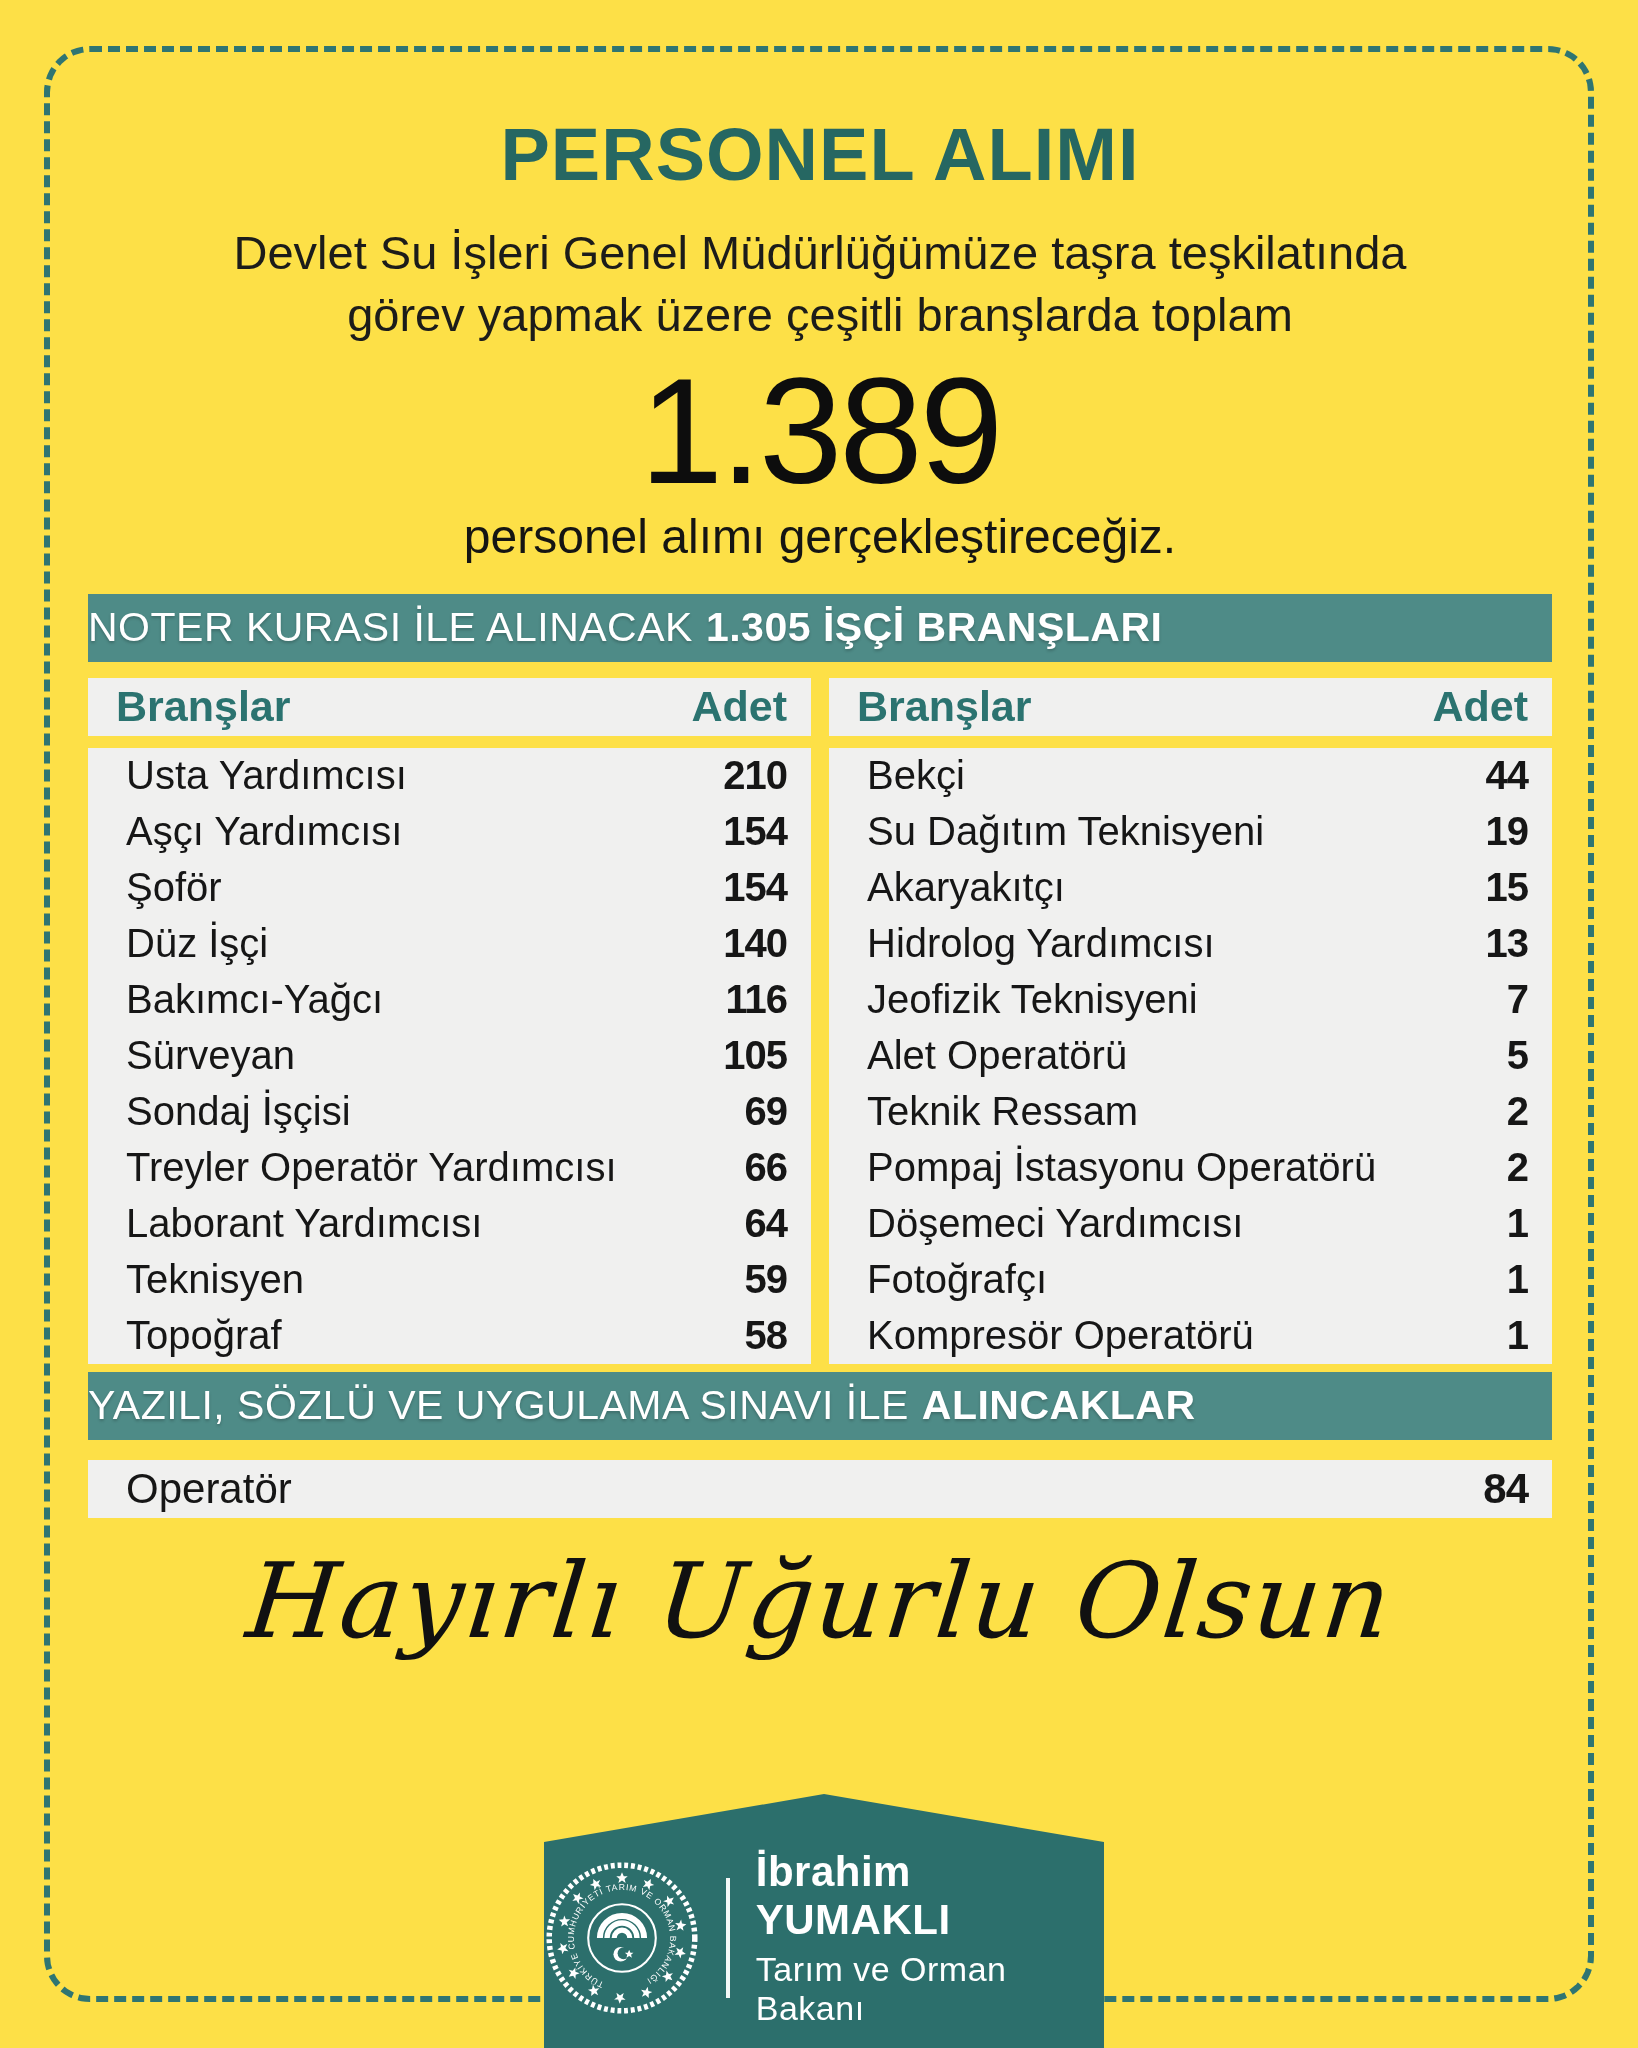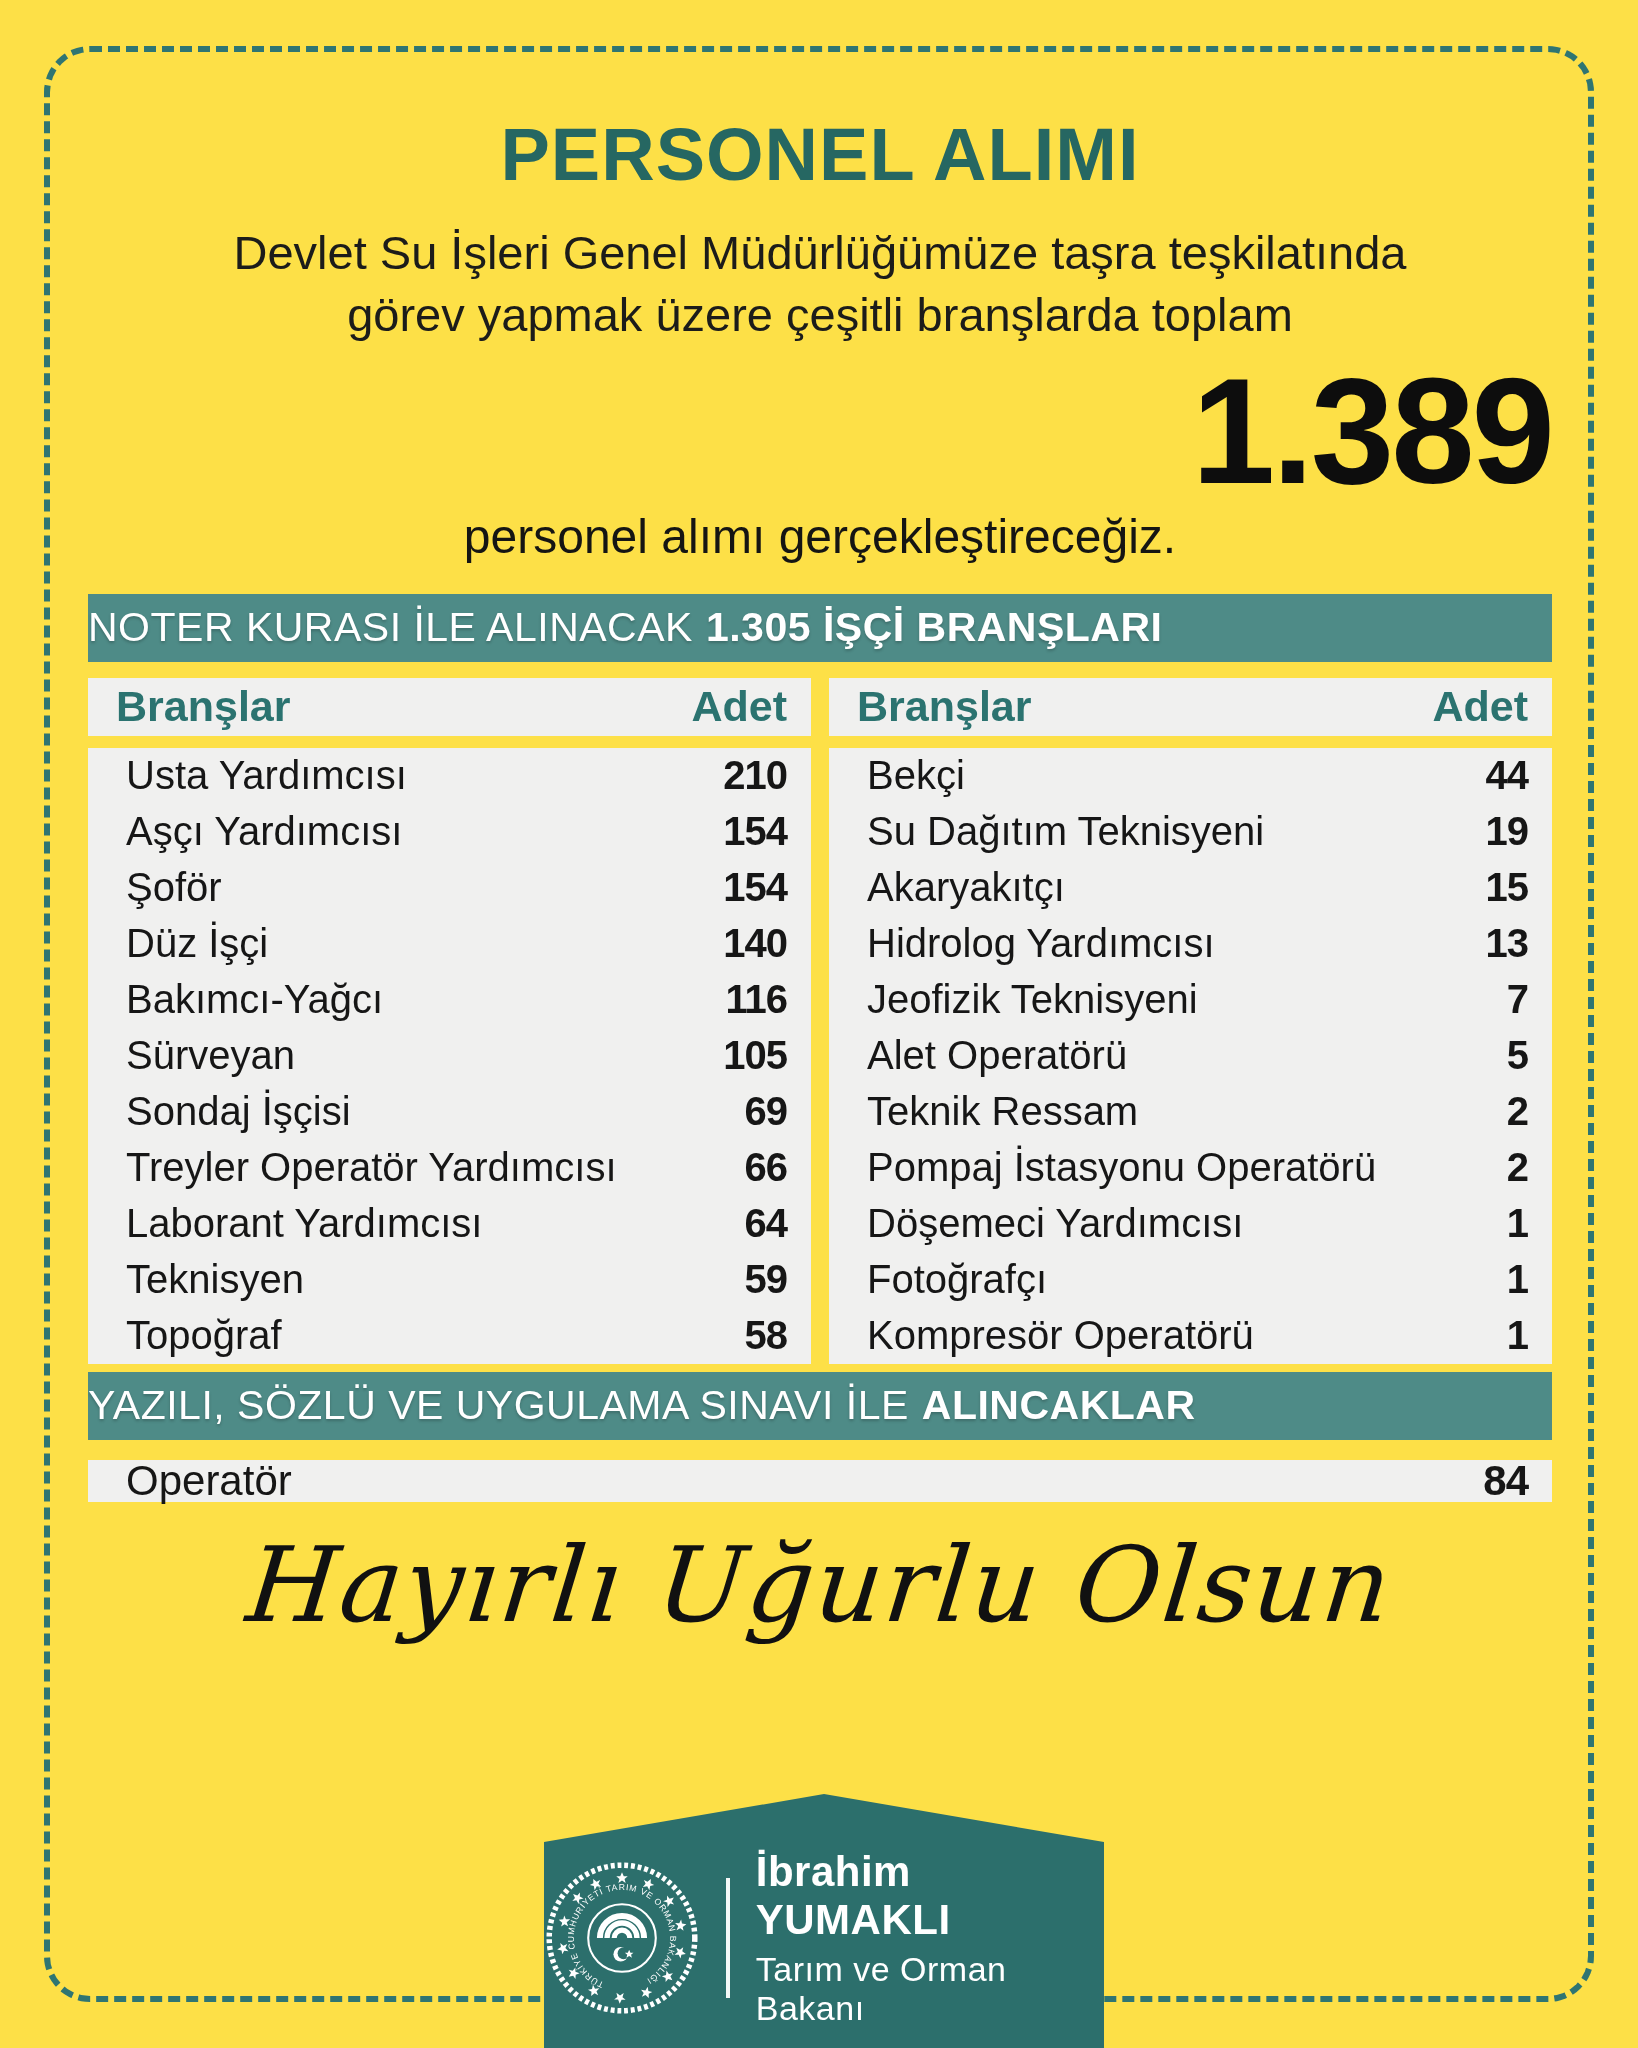--- a/index.html
+++ b/index.html
@@ -15,22 +15,22 @@
 
   .title{
     margin:118px 0 0 0;text-align:center;font-size:74px;line-height:1;
     font-weight:800;color:#266762;letter-spacing:1px;
   }
   .intro{
     margin:30px auto 0 auto;width:1290px;text-align:center;
     font-size:47px;line-height:1.32;color:#1c1c1a;
   }
   .big-number{
-    margin-top:14px;text-align:right;font-size:150px;line-height:0.95;
-    font-weight:700;color:#0d0d0d;letter-spacing:-3px;
+    margin-top:14px;text-align:center;font-size:150px;line-height:0.95;
+    font-weight:400;color:#0d0d0d;letter-spacing:-3px;
   }
   .tail{margin:6px 0 0 0;text-align:center;font-size:48px;color:#151513;}
 
   .banner{
     margin-top:30px;height:68px;background:#4e8b87;color:#ffffff;
     display:flex;align-items:center;justify-content:flex-start;gap:13px;
     font-size:41px;letter-spacing:.5px;
     text-shadow:0 2px 3px rgba(0,0,0,.22);
   }
   .banner b{font-weight:800;}
@@ -44,21 +44,21 @@
   }
   .trow{
     display:flex;justify-content:space-between;align-items:center;
     height:56px;background:#f0f0ef;font-size:40px;color:#161616;
     padding:0 24px 0 38px;white-space:nowrap;
   }
   .trow .lbl{overflow:hidden;text-overflow:ellipsis;}
   .trow .num{font-weight:800;letter-spacing:-1px;margin-left:12px;}
 
   .banner2{margin-top:8px;}
-  .single-row{margin-top:20px;height:42px;font-size:42px;}
+  .single-row{margin-top:20px;height:58px;font-size:42px;}
 
   .signature{
     margin-top:26px;text-align:center;
     font-family:"DejaVu Serif","Liberation Serif",serif;
     font-style:italic;font-size:104px;color:#111;line-height:1.1;
     transform:skewX(-6deg);letter-spacing:2px;
   }
 
   .badge{
     position:absolute;left:544px;top:1794px;width:560px;height:254px;

